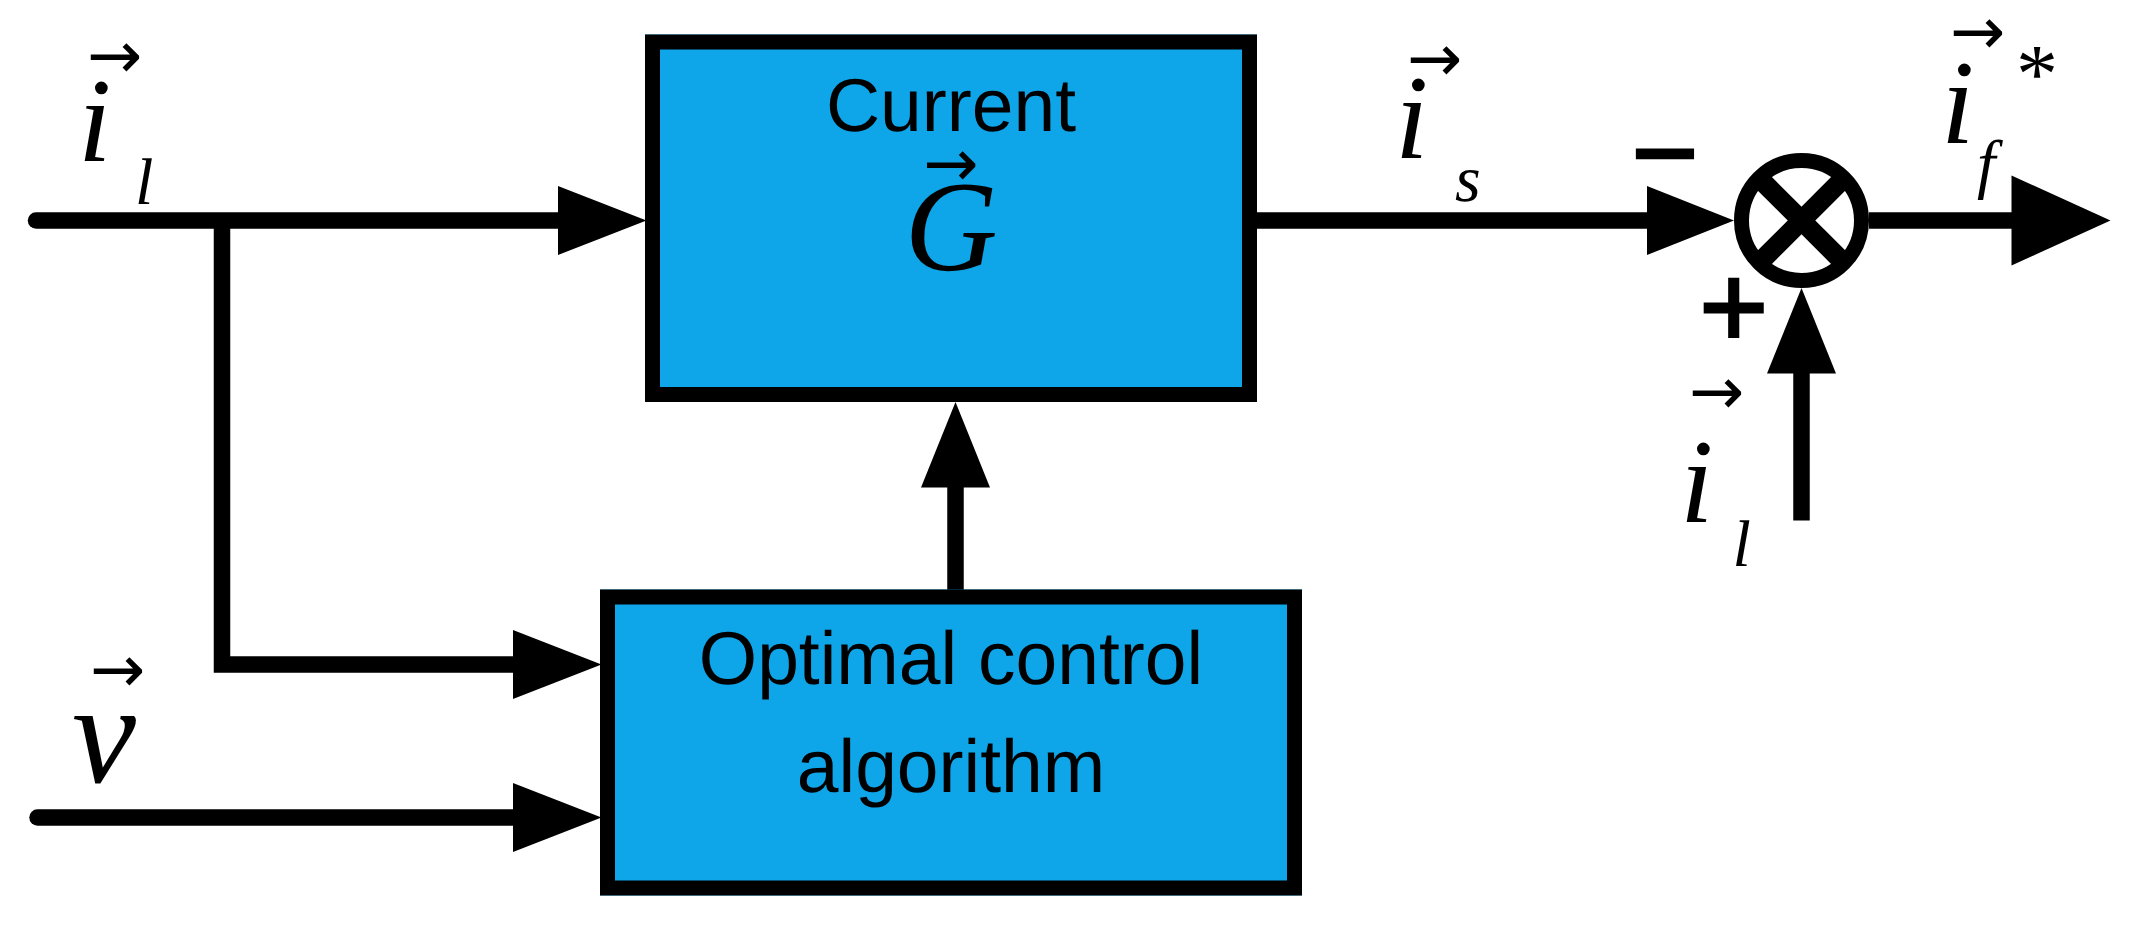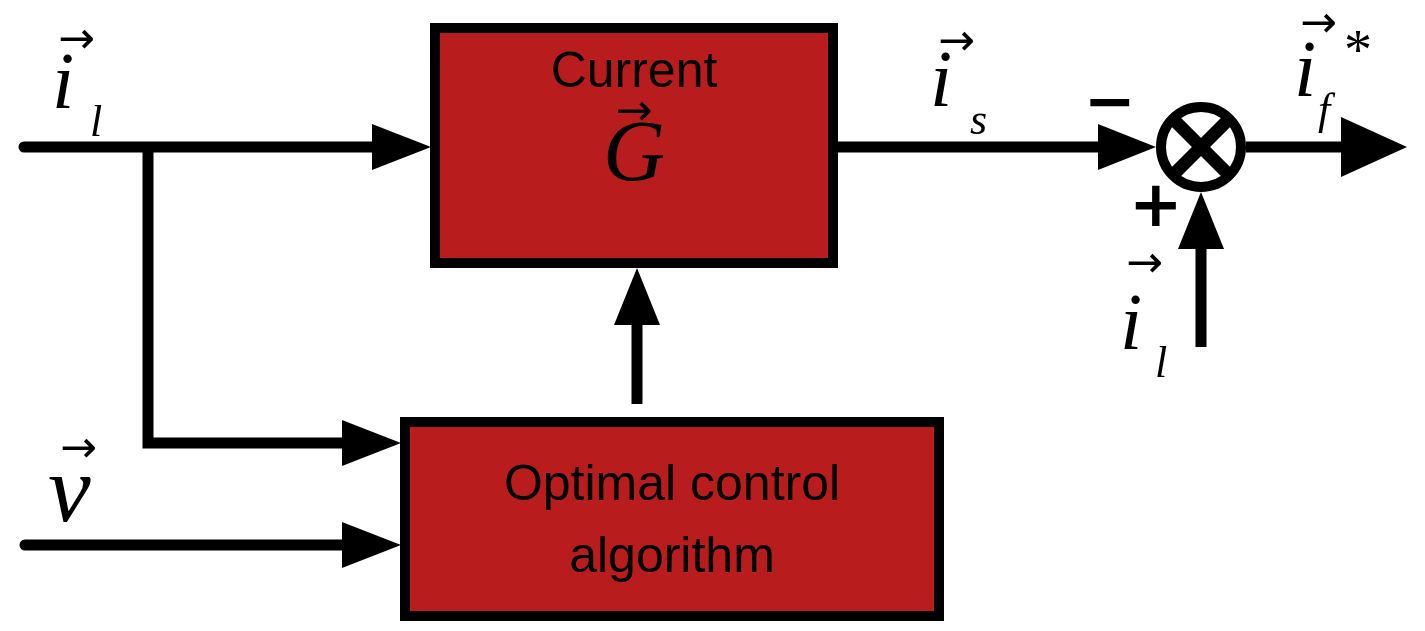--- a/index.html
+++ b/index.html
@@ -4,25 +4,25 @@
 <style>
   html,body { margin:0; padding:0; background:#fff; }
   .stage {
     position:relative; width:1425px; height:631px; background:#ffffff;
     font-family:"Liberation Sans", sans-serif; overflow:hidden; color:#000;
   }
   svg.geom { position:absolute; left:0; top:0; }
 
   
   .block {
-    position:absolute; box-sizing:border-box; border:10px solid #000; background:#b91c1c;
+    position:absolute; box-sizing:border-box; border:10px solid #000; background:#0ea5e9;
     display:flex; flex-direction:column; align-items:center; text-align:center;
   }
   .block-compensator { left:430px; top:23px; width:408px; height:245px; }
-  .block-optimal    { left:400px; top:417px; width:544px; height:204px; justify-content:center; }
+  .block-optimal    { left:400px; top:393px; width:468px; height:204px; justify-content:flex-start; }
   .bline { font-size:50px; line-height:75px; white-space:nowrap; }
   .block-optimal .bline { line-height:72px; }
 
   .gwrap { position:relative; margin-top:0; }
   .gsym  { font-family:"Liberation Serif", serif; font-style:italic; font-size:86px; line-height:1; display:block; }
   .gvec  { position:absolute; top:-20px; left:50%; transform:translateX(-50%);
            font:44px/1 "DejaVu Sans", sans-serif; font-style:normal; }
 
   
   .oarr, .msym, .ssub, .ssup, .opsign { position:absolute; line-height:1; white-space:nowrap; }

